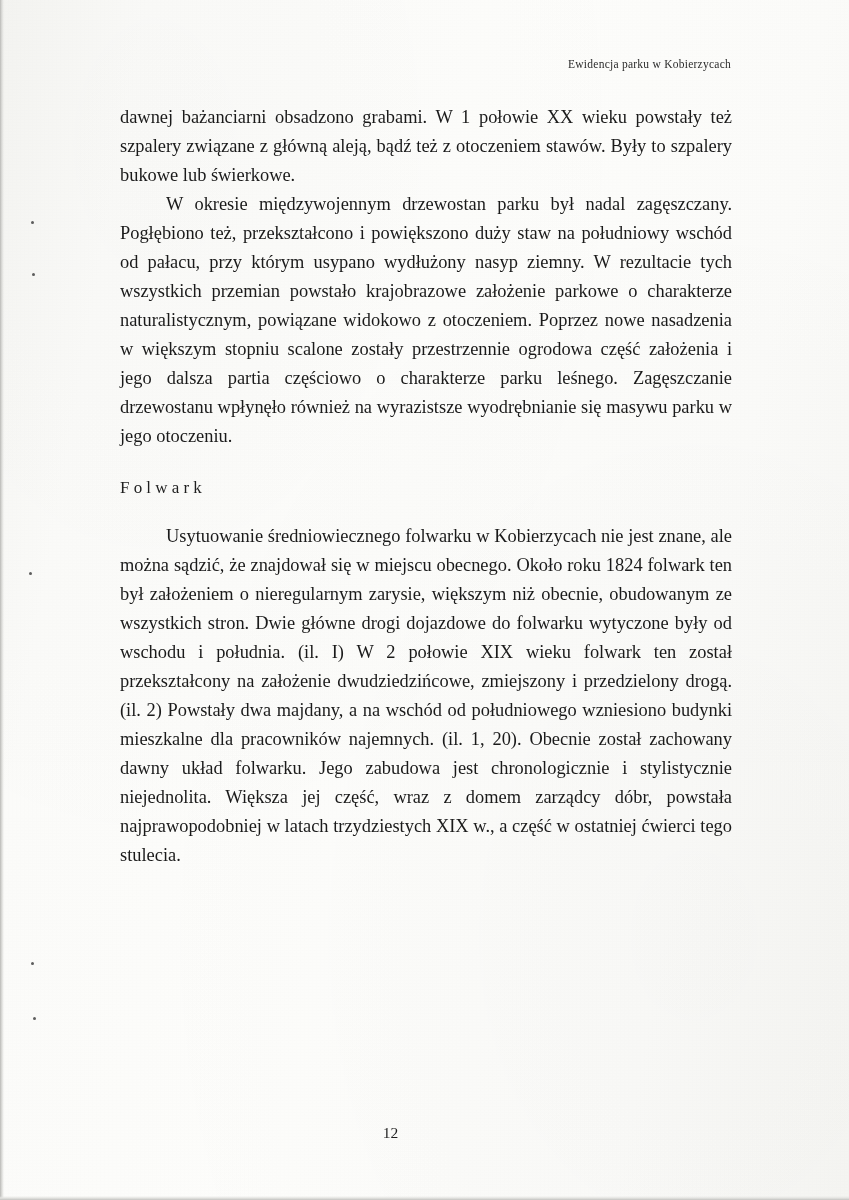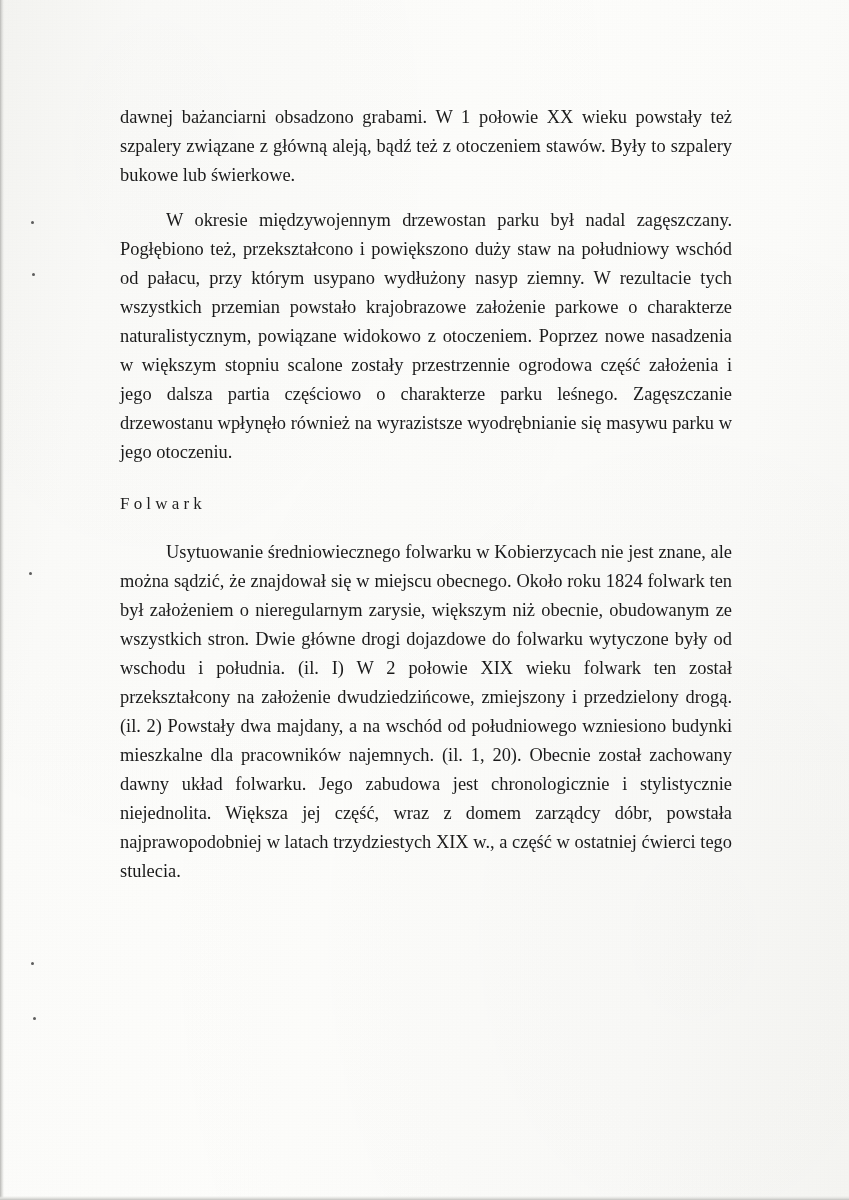--- a/index.html
+++ b/index.html
@@ -79,21 +79,21 @@
     color: #1a1a1a;
     text-align: justify;
     text-justify: inter-word;
     -webkit-hyphens: none;
     hyphens: none;
   }
   .para.indented {
     text-indent: 46px;
   }
   .para + .para {
-    margin-top: 16px;
+    margin-top: 0;
   }
 
   .section-heading {
     margin: 0;
     font-size: 17px;
     font-weight: 400;
     color: #1f1f1f;
     letter-spacing: 4.2px;
     line-height: 25px;
     padding-top: 24px;
@@ -124,33 +124,35 @@
 </style>
 </head>
 <body>
 
 <div class="page">
 
   <div class="grain"></div>
   <div class="edge-left"></div>
   <div class="edge-bottom"></div>
 
+  <div class="running-header">Ewidencja parku w Kobierzycach</div>
 
   <div class="body-text">
 
     <p class="para">dawnej bażanciarni obsadzono grabami. W 1 połowie XX wieku powstały też szpalery związane z główną aleją, bądź też z otoczeniem stawów. Były to szpalery bukowe lub świerkowe.</p>
 
     <p class="para indented">W okresie międzywojennym drzewostan parku był nadal zagęszczany. Pogłębiono też, przekształcono i powiększono duży staw na południowy wschód od pałacu, przy którym usypano wydłużony nasyp ziemny. W rezultacie tych wszystkich przemian powstało krajobrazowe założenie parkowe o charakterze naturalistycznym, powiązane widokowo z otoczeniem. Poprzez nowe nasadzenia w większym stopniu scalone zostały przestrzennie ogrodowa część założenia i jego dalsza partia częściowo o charakterze parku leśnego. Zagęszczanie drzewostanu wpłynęło również na wyrazistsze wyodrębnianie się masywu parku w jego otoczeniu.</p>
 
     <h2 class="section-heading">Folwark</h2>
 
     <p class="para indented">Usytuowanie średniowiecznego folwarku w Kobierzycach nie jest znane, ale można sądzić, że znajdował się w miejscu obecnego. Około roku 1824 folwark ten był założeniem o nieregularnym zarysie, większym niż obecnie, obudowanym ze wszystkich stron. Dwie główne drogi dojazdowe do folwarku wytyczone były od wschodu i południa. (il. I) W 2 połowie XIX wieku folwark ten został przekształcony na założenie dwudziedzińcowe, zmiejszony i przedzielony drogą. (il. 2) Powstały dwa majdany, a na wschód od południowego wzniesiono budynki mieszkalne dla pracowników najemnych. (il. 1, 20). Obecnie został zachowany dawny układ folwarku. Jego zabudowa jest chronologicznie i stylistycznie niejednolita. Większa jej część, wraz z domem zarządcy dóbr, powstała najprawopodobniej w latach trzydziestych XIX w., a część w ostatniej ćwierci tego stulecia.</p>
 
   </div>
 
+  <div class="page-number">12</div>
 
   <div id="speck-layer">
       <div class="speck" style="left: 31px; top: 221px;"></div>
       <div class="speck" style="left: 32px; top: 273px;"></div>
       <div class="speck" style="left: 29px; top: 572px;"></div>
       <div class="speck" style="left: 31px; top: 962px;"></div>
       <div class="speck" style="left: 33px; top: 1017px;"></div>
     </div>
 
 </div>

